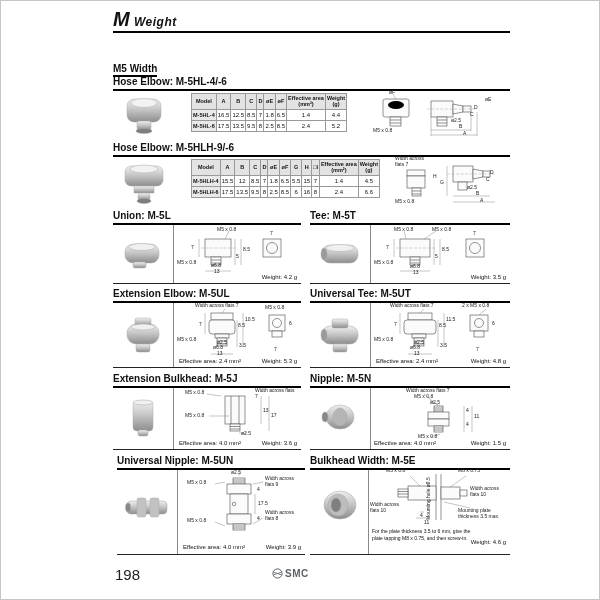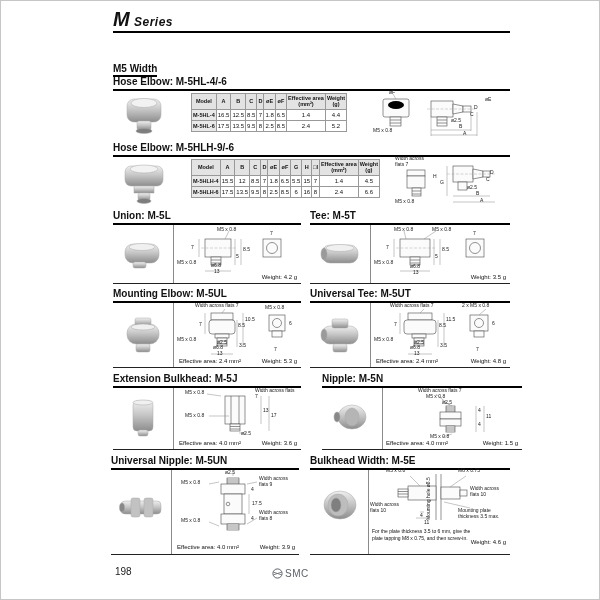--- a/index.html
+++ b/index.html
@@ -26,43 +26,43 @@
   .td-svg .bd { fill:#fbfbfb; }
   .td-svg .dim { stroke:#8a8a8a; stroke-width:0.5; }
   .td-svg .cl { stroke:#999; stroke-width:0.4; stroke-dasharray:3 1.5; }
   .lbl { position:absolute; font-size:5px; line-height:1.15; color:#1a1a1a; white-space:nowrap; }
   .lbl.wrap { white-space:normal; }
   .lbl.v { writing-mode:vertical-rl; transform:rotate(180deg); }
   .ea { position:absolute; font-size:6px; color:#111; white-space:nowrap; }
   .wt { position:absolute; font-size:6px; color:#111; white-space:nowrap; }
   .note { position:absolute; font-size:5px; line-height:1.3; color:#111; }
   .ph rect, .ph ellipse, .ph path { stroke:#a8a8a8; stroke-width:0.5; }
-  .pagenum { font-size:10px; color:#222; }
+  .pagenum { font-size:15px; color:#222; }
   .logo { display:flex; align-items:center; gap:2px; }
-  .logo-text { font-weight:normal; font-size:10px; color:#5d6268; letter-spacing:0.5px;text-align:right; }
+  .logo-text { font-weight:bold; font-size:10px; color:#5d6268; letter-spacing:0.5px;text-align:right; }
 </style>
 </head>
 <body>
 
 
 
 <svg width="0" height="0" aria-hidden="true">
     <defs>
   <linearGradient id="gm" x1="0" y1="0" x2="0" y2="1">
     <stop offset="0" stop-color="#efefef"></stop>
         <stop offset="0.45" stop-color="#c7c7c7"></stop>
         <stop offset="1" stop-color="#8d8d8d"></stop>
   </linearGradient>
 </defs>
   </svg>
 
 <div class="frame"></div>
 
 
-<div class="abs series-title" style="left:113px;top:8px;">M Series</div>
+<div class="abs series-title" style="left:113px;top:8px;">M Weight</div>
 <div class="title-rule" style="left:113px;top:31px;width:397px;"></div>
 <div class="abs" style="left:113px;top:58px;"><span class="group-title">M5 Width</span></div>
 
 
 <div class="sec" style="left:113px;top:76px;width:397px;height:64px;">
   <div class="sec-title">Hose Elbow: M-5HL-4/-6</div>
   <div class="sec-rule"></div>
   <svg class="ph abs" style="left:4px;top:18px;" width="56" height="42">
     <rect x="10" y="5" width="34" height="23" rx="7" fill="url(#gm)"></rect>
     <ellipse cx="27" cy="9" rx="13" ry="4.5" fill="#f2f2f2"></ellipse>
@@ -345,21 +345,21 @@
     <span class="lbl" style="left:68px;top:20px;">8.5</span>
     <span class="lbl" style="left:0px;top:33px;">M5 x 0.8</span>
     <span class="lbl" style="left:36px;top:37px;">ø6.8</span>
     <span class="lbl" style="left:39px;top:43px;">13</span>
   </div>
   <span class="wt" style="right:4px;bottom:4px;">Weight: 3.5 g</span>
 </div>
 
 
 <div class="sec" style="left:113px;top:288px;width:188px;height:80px;">
-  <div class="sec-title">Mounting Elbow: M-5UL</div>
+  <div class="sec-title">Extension Elbow: M-5UL</div>
   <div class="sec-rule"></div>
   <div class="divider-v" style="left:60px;top:15px;height:64px;"></div>
   <div class="bottom-rule" style="top:79px;"></div>
   <svg class="ph abs" style="left:8px;top:26px;" width="44" height="42">
     <rect x="6" y="10" width="32" height="20" rx="9" fill="url(#gm)"></rect>
     <rect x="14" y="4" width="16" height="8" rx="2" fill="url(#gm)"></rect>
     <rect x="15" y="30" width="14" height="8" rx="2" fill="url(#gm)"></rect>
     <ellipse cx="22" cy="13" rx="12" ry="3" fill="#f0f0f0"></ellipse>
   </svg>
   <div class="draw" style="left:64px;top:15px;width:120px;height:54px;">
@@ -471,21 +471,21 @@
     <span class="lbl wrap" style="left:78px;top:0px;width:40px;">Width across flats 7</span>
     <span class="lbl" style="left:8px;top:25px;">M5 x 0.8</span>
     <span class="lbl" style="left:86px;top:20px;">13</span>
     <span class="lbl" style="left:94px;top:25px;">17</span>
     <span class="lbl" style="left:64px;top:43px;">ø2.5</span>
   </div>
   <span class="ea" style="left:66px;bottom:4px;">Effective area: 4.0 mm²</span>
   <span class="wt" style="right:4px;bottom:4px;">Weight: 3.6 g</span>
 </div>
 
-<div class="sec" style="left:322px;top:373px;width:200px;height:77px;">
+<div class="sec" style="left:310px;top:373px;width:200px;height:77px;">
   <div class="sec-title">Nipple: M-5N</div>
   <div class="sec-rule"></div>
   <div class="divider-v" style="left:60px;top:15px;height:61px;"></div>
   <div class="bottom-rule" style="top:76px;"></div>
   <svg class="ph abs" style="left:8px;top:28px;" width="44" height="34">
     <ellipse cx="22" cy="16" rx="14" ry="12" fill="url(#gm)"></ellipse>
     <ellipse cx="22" cy="16" rx="7" ry="9" fill="#b5b5b5"></ellipse>
     <ellipse cx="7" cy="16" rx="3" ry="5" fill="#888"></ellipse>
   </svg>
   <div class="draw" style="left:62px;top:15px;width:134px;height:52px;">
@@ -511,21 +511,21 @@
     <span class="lbl" style="left:94px;top:20px;">4</span>
     <span class="lbl" style="left:102px;top:26px;">11</span>
     <span class="lbl" style="left:94px;top:34px;">4</span>
     <span class="lbl" style="left:46px;top:46px;">M5 x 0.8</span>
   </div>
   <span class="ea" style="left:64px;bottom:4px;">Effective area: 4.0 mm²</span>
   <span class="wt" style="right:4px;bottom:4px;">Weight: 1.5 g</span>
 </div>
 
 
-<div class="sec" style="left:111px;top:455px;width:188px;height:100px;">
+<div class="sec" style="left:117px;top:455px;width:188px;height:100px;">
   <div class="sec-title">Universal Nipple: M-5UN</div>
   <div class="sec-rule"></div>
   <div class="divider-v" style="left:60px;top:15px;height:84px;"></div>
   <div class="bottom-rule" style="top:99px;"></div>
   <svg class="ph abs" style="left:6px;top:36px;" width="48" height="32">
     <rect x="4" y="10" width="40" height="13" rx="4" fill="url(#gm)"></rect>
     <rect x="14" y="7" width="9" height="19" rx="2" fill="#c2c2c2"></rect>
     <rect x="27" y="7" width="9" height="19" rx="2" fill="#c2c2c2"></rect>
     <ellipse cx="5" cy="16.5" rx="2.5" ry="4.5" fill="#888"></ellipse>
   </svg>

